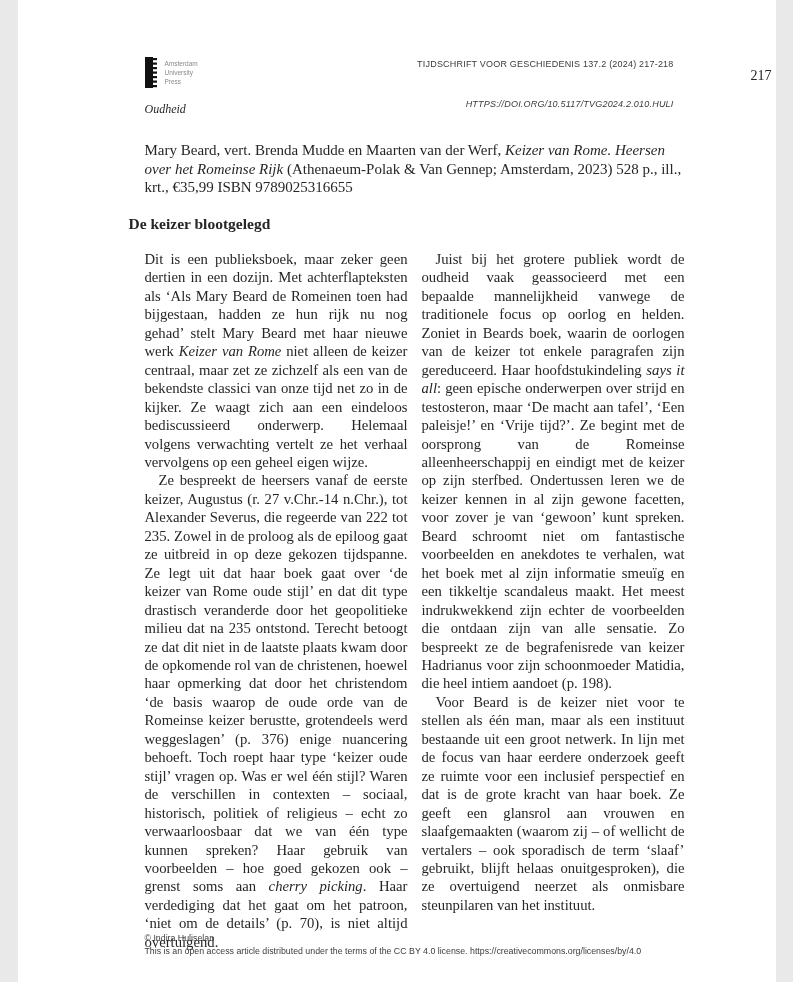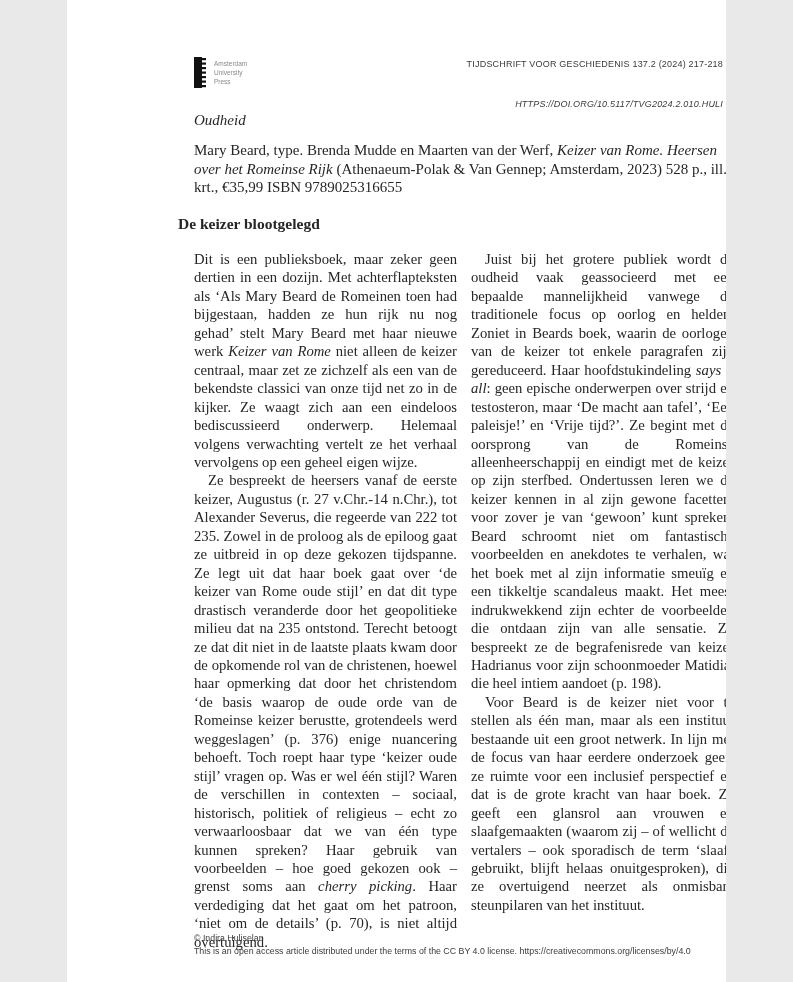--- a/index.html
+++ b/index.html
@@ -1,18 +1,18 @@
 <!DOCTYPE html>
 <html><head>
 <meta charset="utf-8">
 <style>
   html, body { margin: 0; padding: 0; background: #e9e9e9; }
   .page {
     position: relative;
-    width: 659px;
+    width: 758px;
     height: 982px;
     background: #ffffff;
     font-family: "Liberation Serif", serif;
     color: #262626;
     overflow: hidden;
     margin: 0 auto;
   }
   
   .logo {
     position: absolute;
@@ -42,23 +42,23 @@
   .doi-line { font-style: italic; margin-top: 26px; }
   .folio {
     position: absolute;
     top: 68px; left: 733px;
     font-size: 14px;
     color: #222222;
   }
   
   .section-label {
     position: absolute;
-    top: 112px; left: 127px;
+    top: 102px; left: 127px;
     font-style: italic;
-    font-size: 15px;
+    font-size: 12px;
   }
   .citation {
     position: absolute;
     top: 141px; left: 127px;
     width: 541px;
     font-size: 15px;
     line-height: 18.6px;
   }
   .citation em { font-style: italic; }
   .review-title {
@@ -120,21 +120,21 @@
   </div>
 
   <div class="header-journal">
     <div>TIJDSCHRIFT VOOR GESCHIEDENIS 137.2 (2024) 217-218</div>
     <div class="doi-line">HTTPS://DOI.ORG/10.5117/TVG2024.2.010.HULI</div>
   </div>
   <div class="folio">217</div>
 
   <div class="section-label">Oudheid</div>
 
-  <div class="citation"><span>Mary Beard, type. Brenda Mudde en Maarten van der Werf, </span><em>Keizer van Rome. Heersen over het Romeinse Rijk</em><span> (Athenaeum-Polak &amp; Van Gennep; Amsterdam, 2023) 528 p., ill., krt., €35,99 ISBN 9789025316655</span></div>
+  <div class="citation"><span>Mary Beard, vert. Brenda Mudde en Maarten van der Werf, </span><em>Keizer van Rome. Heersen over het Romeinse Rijk</em><span> (Athenaeum-Polak &amp; Van Gennep; Amsterdam, 2023) 528 p., ill., krt., €35,99 ISBN 9789025316655</span></div>
 
   <div class="review-title">De keizer blootgelegd</div>
 
   <div class="columns">
     <div class="column">
         <p><span>Dit is een publieksboek, maar zeker geen dertien in een dozijn. Met achterflapteksten als ‘Als Mary Beard de Romeinen toen had bijgestaan, hadden ze hun rijk nu nog gehad’ stelt Mary Beard met haar nieuwe werk </span><em>Keizer van Rome</em><span> niet alleen de keizer centraal, maar zet ze zichzelf als een van de bekendste classici van onze tijd net zo in de kijker. Ze waagt zich aan een eindeloos bediscussieerd onderwerp. Helemaal volgens verwachting vertelt ze het verhaal vervolgens op een geheel eigen wijze.</span></p>
         <p class="indent"><span>Ze bespreekt de heersers vanaf de eerste keizer, Augustus (r. 27 v.Chr.-14 n.Chr.), tot Alexander Severus, die regeerde van 222 tot 235. Zowel in de proloog als de epiloog gaat ze uitbreid in op deze gekozen tijdspanne. Ze legt uit dat haar boek gaat over ‘de keizer van Rome oude stijl’ en dat dit type drastisch veranderde door het geopolitieke milieu dat na 235 ontstond. Terecht betoogt ze dat dit niet in de laatste plaats kwam door de opkomende rol van de christenen, hoewel haar opmerking dat door het christendom ‘de basis waarop de oude orde van de Romeinse keizer berustte, grotendeels werd weggeslagen’ (p. 376) enige nuancering behoeft. Toch roept haar type ‘keizer oude stijl’ vragen op. Was er wel één stijl? Waren de verschillen in contexten – sociaal, historisch, politiek of religieus – echt zo verwaarloosbaar dat we van één type kunnen spreken? Haar gebruik van voorbeelden – hoe goed gekozen ook – grenst soms aan </span><em>cherry picking</em><span>. Haar verdediging dat het gaat om het patroon, ‘niet om de details’ (p. 70), is niet altijd overtuigend.</span></p>
       </div>
     <div class="column">
         <p class="indent"><span>Juist bij het grotere publiek wordt de oudheid vaak geassocieerd met een bepaalde mannelijkheid vanwege de traditionele focus op oorlog en helden. Zoniet in Beards boek, waarin de oorlogen van de keizer tot enkele paragrafen zijn gereduceerd. Haar hoofdstukindeling </span><em>says it all</em><span>: geen epische onderwerpen over strijd en testosteron, maar ‘De macht aan tafel’, ‘Een paleisje!’ en ‘Vrije tijd?’. Ze begint met de oorsprong van de Romeinse alleenheerschappij en eindigt met de keizer op zijn sterfbed. Ondertussen leren we de keizer kennen in al zijn gewone facetten, voor zover je van ‘gewoon’ kunt spreken. Beard schroomt niet om fantastische voorbeelden en anekdotes te verhalen, wat het boek met al zijn informatie smeuïg en een tikkeltje scandaleus maakt. Het meest indrukwekkend zijn echter de voorbeelden die ontdaan zijn van alle sensatie. Zo bespreekt ze de begrafenisrede van keizer Hadrianus voor zijn schoonmoeder Matidia, die heel intiem aandoet (p. 198).</span></p>

